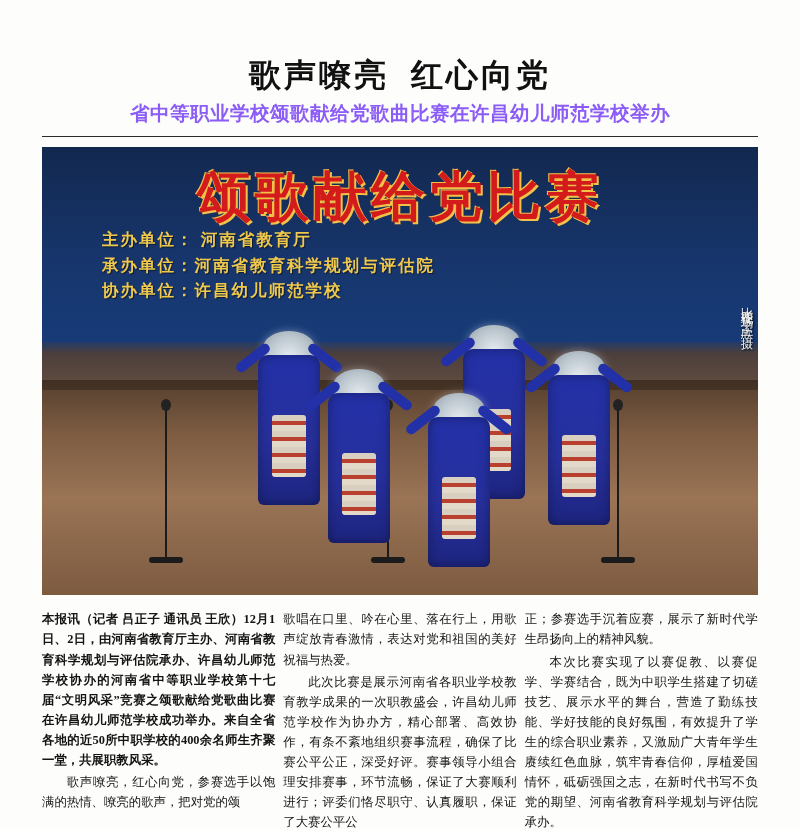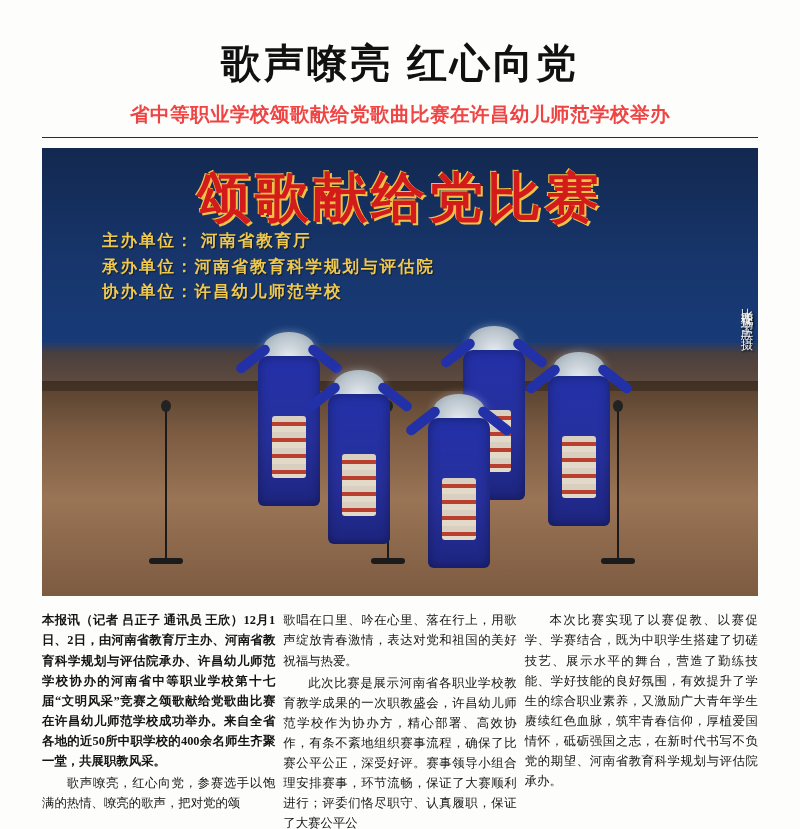--- a/index.html
+++ b/index.html
@@ -20,32 +20,33 @@
     background: #fdfdfb;
     box-sizing: border-box;
     padding: 0;
   }
   
   .headline-wrap {
     padding: 38px 40px 0 40px;
     text-align: center;
   }
   .headline {
-    font-size: 40px;
+    font-size: 32px;
     font-weight: bold;
     letter-spacing: 3px;
     color: #111;
-    font-family: Liberation Sans, sans-serif;
+    font-family: Liberation Mono, monospace;
     line-height: 1.25;
+    margin-top: 20px;
   }
   .subhead {
-    margin-top: 14px;
+    margin-top: 3px;
     font-size: 19.5px;
     font-weight: bold;
-    color: #ef4444;
+    color: #8b5cf6;
     letter-spacing: 0.5px;
     line-height: 1.3;
   }
   .rule {
     margin: 10px 42px 0 42px;
     border-bottom: 1.6px solid #2b2b2b;
   }
   
   .photo-area {
     position: relative;
@@ -291,17 +292,18 @@
   <div class="cols">
     <div class="col">
       <p class="lead byline">本报讯（记者 吕正子 通讯员 王欣）12月1日、2日，由河南省教育厅主办、河南省教育科学规划与评估院承办、许昌幼儿师范学校协办的河南省中等职业学校第十七届“文明风采”竞赛之颂歌献给党歌曲比赛在许昌幼儿师范学校成功举办。来自全省各地的近50所中职学校的400余名师生齐聚一堂，共展职教风采。</p>
       <p>歌声嘹亮，红心向党，参赛选手以饱满的热情、嘹亮的歌声，把对党的颂</p>
     </div>
     <div class="col">
       <p class="lead">歌唱在口里、吟在心里、落在行上，用歌声绽放青春激情，表达对党和祖国的美好祝福与热爱。</p>
       <p>此次比赛是展示河南省各职业学校教育教学成果的一次职教盛会，许昌幼儿师范学校作为协办方，精心部署、高效协作，有条不紊地组织赛事流程，确保了比赛公平公正，深受好评。赛事领导小组合理安排赛事，环节流畅，保证了大赛顺利进行；评委们恪尽职守、认真履职，保证了大赛公平公</p>
     </div>
     <div class="col">
+      <p class="lead">正；参赛选手沉着应赛，展示了新时代学生昂扬向上的精神风貌。</p>
       <p>本次比赛实现了以赛促教、以赛促学、学赛结合，既为中职学生搭建了切磋技艺、展示水平的舞台，营造了勤练技能、学好技能的良好氛围，有效提升了学生的综合职业素养，又激励广大青年学生赓续红色血脉，筑牢青春信仰，厚植爱国情怀，砥砺强国之志，在新时代书写不负党的期望、河南省教育科学规划与评估院承办。</p>
     </div>
   </div>
 
 </div>
 
 </body></html>

